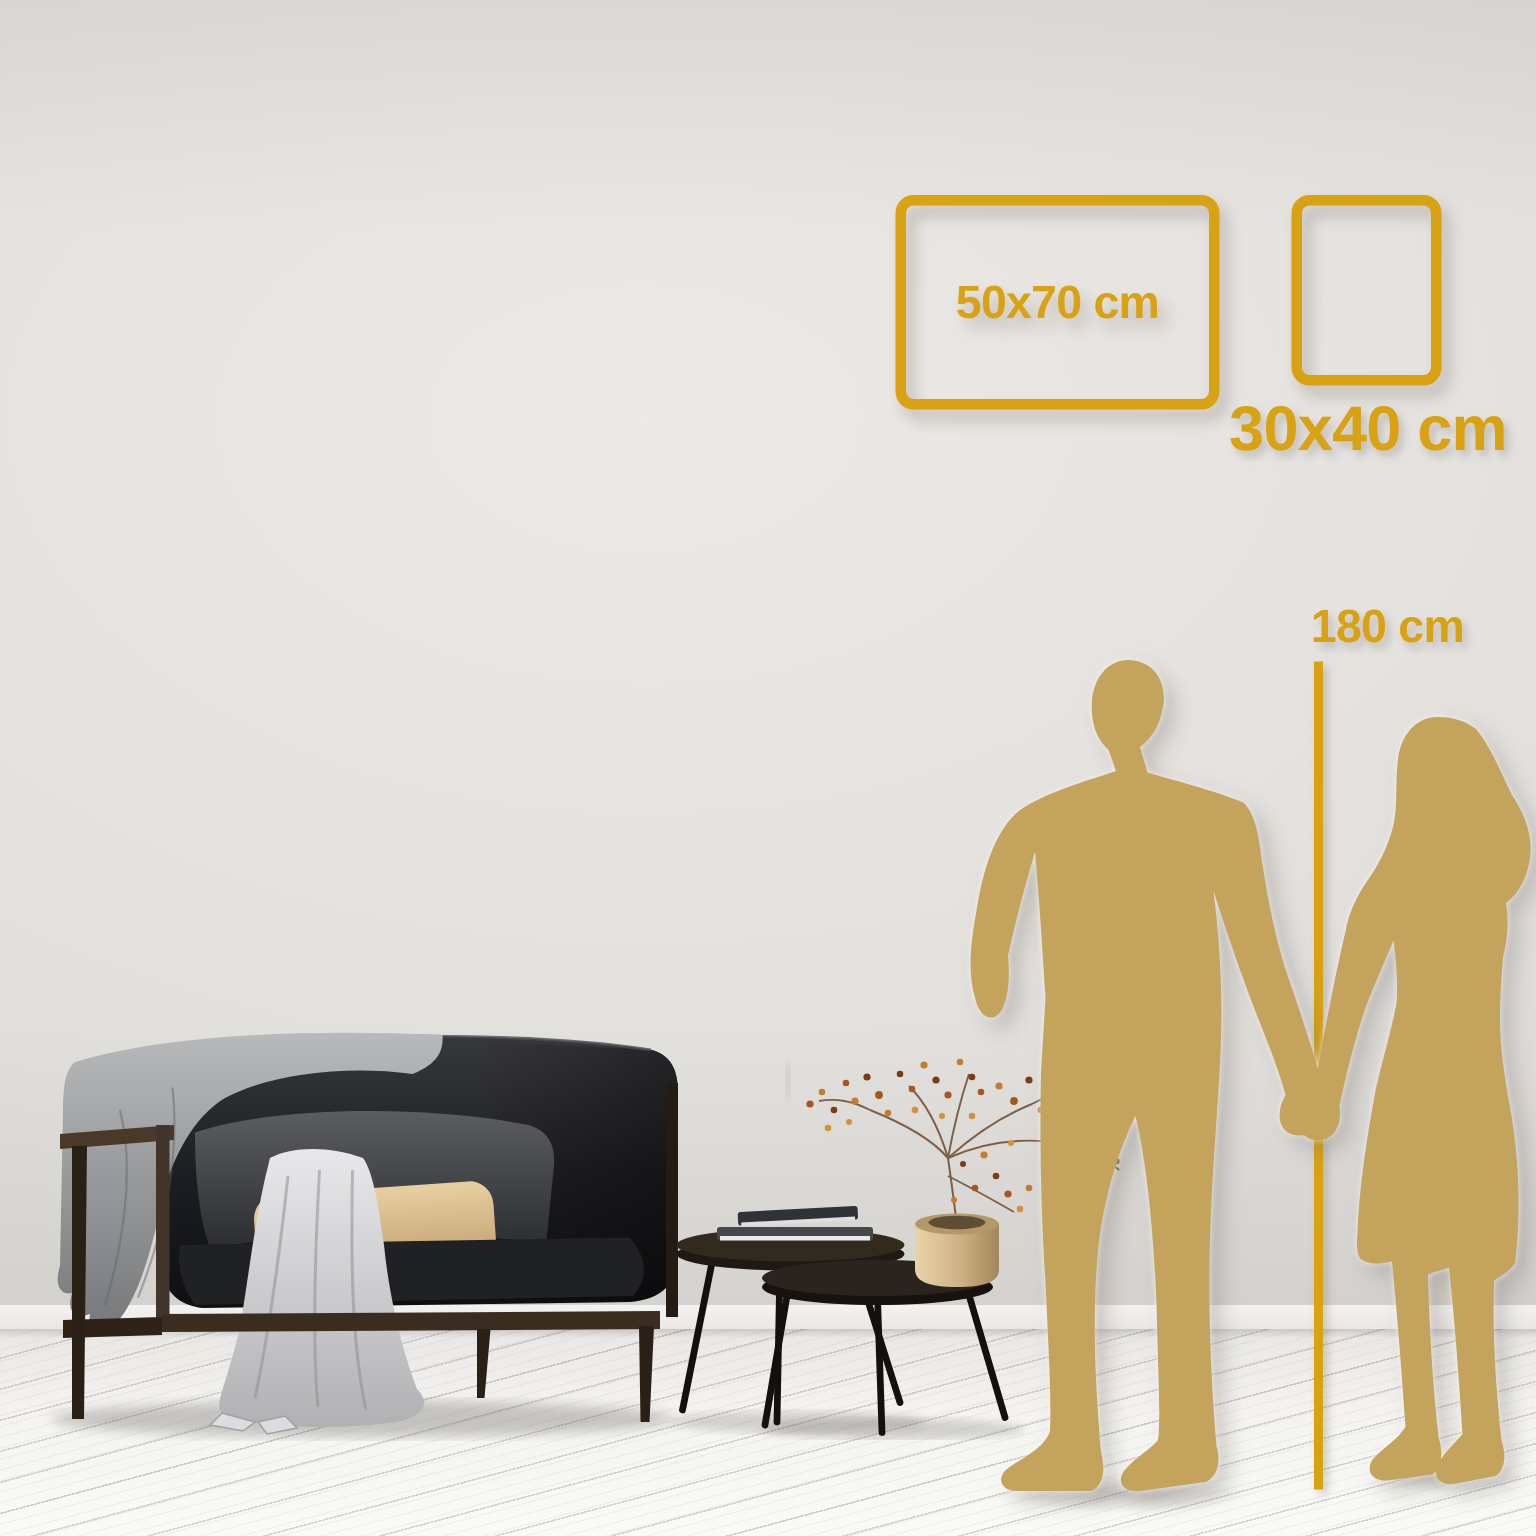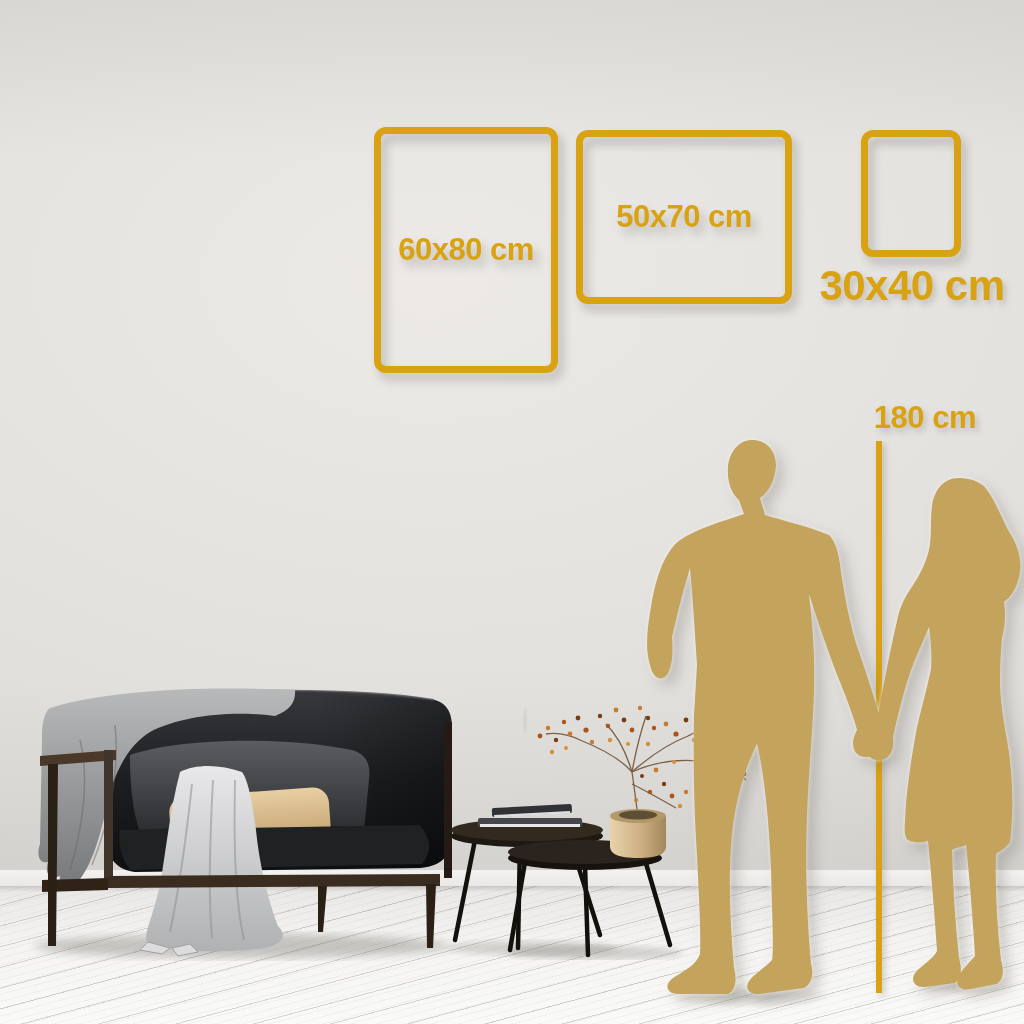--- a/index.html
+++ b/index.html
@@ -43,21 +43,21 @@
     position:absolute;border:7px solid var(--accent-gold);border-radius:12px;
     box-sizing:border-box;display:flex;align-items:center;justify-content:center;
     filter:drop-shadow(5px 7px 5px rgba(105,100,88,0.35));
   }
   .frame-label{
     color:var(--accent-gold);font-size:31px;font-weight:700;letter-spacing:-0.5px;
     white-space:nowrap;
   }
   .frame-90x120{left:59px;top:129px;width:283px;height:368px;}
   .frame-60x80{left:374px;top:127px;width:184px;height:246px;}
-  .frame-50x70{left:576px;top:130px;width:216px;height:174px;}
+  .frame-50x70{left:597px;top:130px;width:216px;height:143px;}
   .frame-30x40{left:861px;top:130px;width:100px;height:127px;}
   .label-30x40{
     position:absolute;left:812px;top:262px;width:200px;text-align:center;
     color:var(--accent-gold);font-size:42px;font-weight:700;letter-spacing:-0.5px;
     filter:drop-shadow(3px 4px 3px rgba(105,100,88,0.30));
   }
   .height-label{
     position:absolute;left:776px;top:400px;width:200px;text-align:right;
     color:var(--accent-gold);font-size:31px;font-weight:700;letter-spacing:-0.5px;
     filter:drop-shadow(3px 4px 3px rgba(105,100,88,0.30));
@@ -244,23 +244,20 @@
     </g>
     <ellipse cx="145" cy="158" rx="77" ry="12" fill="#17120e"></ellipse>
     <ellipse cx="145" cy="152" rx="77" ry="12" fill="#2b231d"></ellipse>
     <g>
       <path d="M170 116 L170 146 C170 154 178 158 198 158 C218 158 226 154 226 146 L226 116 Z" fill="url(#brassG)"></path>
       <ellipse cx="198" cy="116" rx="28" ry="7" fill="#b39869"></ellipse>
       <ellipse cx="198" cy="115" rx="19" ry="4.5" fill="#5e4e33"></ellipse>
     </g>
   </svg>
 
-  <div class="size-frame frame-60x80">
-    <span class="frame-label">60x80 cm</span>
-  </div>
   <div class="size-frame frame-50x70">
     <span class="frame-label">50x70 cm</span>
   </div>
   <div class="size-frame frame-30x40"></div>
   <div class="label-30x40">30x40 cm</div>
 
   <div class="height-label">180 cm</div>
   <div class="height-line"></div>
 
   <div class="ground-shadow shadow-man"></div>

